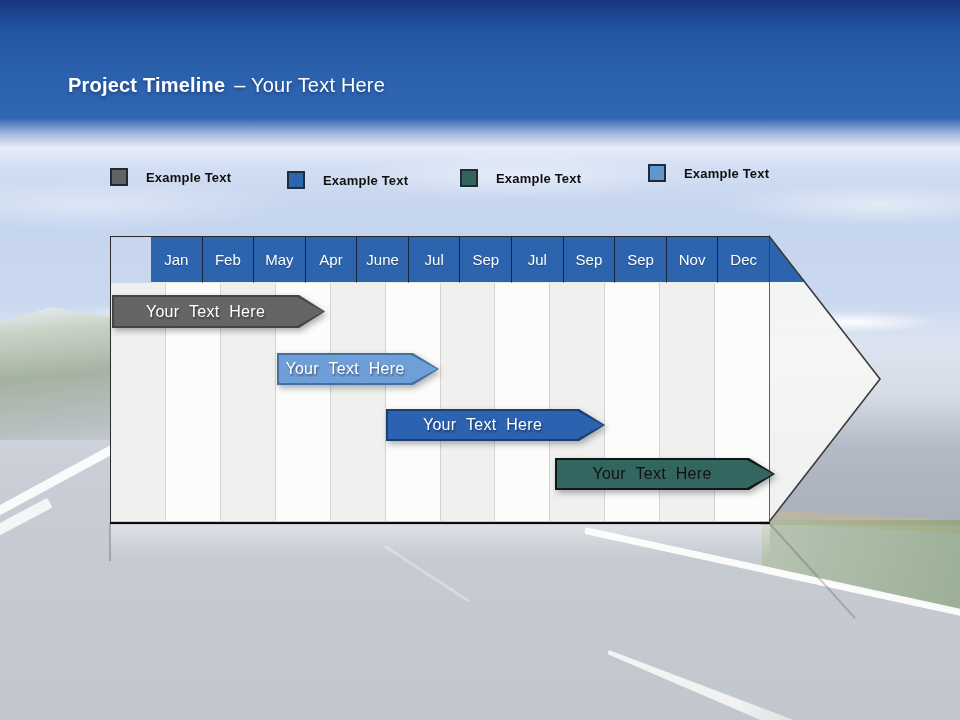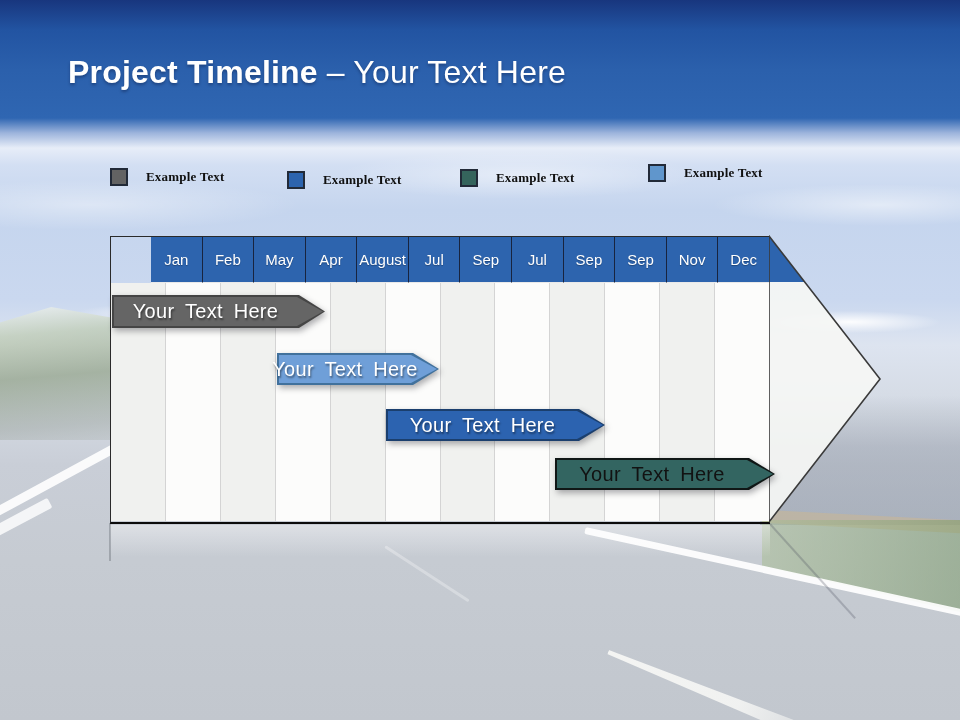--- a/index.html
+++ b/index.html
@@ -64,31 +64,31 @@
   .refl-band{
     position:absolute; left:110px; top:525px; width:660px; height:32px;
     background:linear-gradient(180deg, rgba(255,255,255,.4), rgba(255,255,255,0));
   }
   .refl-left-line{position:absolute; left:109px; top:523px; width:2px; height:38px; background:rgba(90,95,102,.35);}
   .refl-arrow-line{position:absolute; left:770px; top:523px; width:127px; height:2px; background:rgba(75,80,92,.28);
     transform:rotate(47.9deg); transform-origin:left center;}
 
   
   .title{
-    position:absolute; left:68px; top:54px; white-space:nowrap;
-    color:#ffffff; font-size:32px; letter-spacing:.2px;
+    position:absolute; left:68px; top:74px; white-space:nowrap;
+    color:#ffffff; font-size:20px; letter-spacing:.2px;
     text-shadow:0 2px 3px rgba(5,15,45,.35);
   }
   .title .t-bold{font-weight:bold;}
   .title .t-light{font-weight:400; margin-left:9px;}
 
   
   .legend-item{position:absolute; display:flex; align-items:center;}
   .legend-swatch{width:18px; height:18px; border:2px solid #222a38; margin-right:18px; flex:0 0 auto;}
-  .legend-label{font-size:13px; font-weight:bold; color:#101010; letter-spacing:.2px;font-family:Liberation Serif, serif;}
+  .legend-label{font-size:13px; font-weight:bold; color:#101010; letter-spacing:.2px;}
   .li-1{left:110px; top:168px;}
   .li-2{left:287px; top:171px;}
   .li-3{left:460px; top:169px;}
   .li-4{left:648px; top:164px;}
 
   
   .grid{
     position:absolute; left:110px; top:236px; width:660px; height:288px;
     border-top:1.5px solid #2a2a2a; border-left:1.5px solid #2a2a2a; border-bottom:2.5px solid #0b0b0b;
   }
@@ -111,21 +111,21 @@
   .bar{position:absolute; filter:drop-shadow(2px 3px 3px rgba(20,20,30,.35));}
   .bar-border,.bar-fill{
     position:absolute;
     clip-path:polygon(0 0, calc(100% - 26px) 0, 100% 50%, calc(100% - 26px) 100%, 0 100%);
   }
   .bar-border{inset:0;}
   .bar-fill{inset:2px;}
   .bar-label{
     position:absolute; left:0; right:26px; top:0; bottom:0;
     display:flex; align-items:center; justify-content:center;
-    font-size:20px; letter-spacing:.3px; word-spacing:5px; white-space:nowrap;
+    font-size:16px; letter-spacing:.3px; word-spacing:5px; white-space:nowrap;
   }
   .bar-text-light .bar-label{color:#ffffff; text-shadow:1px 1.5px 2px rgba(0,0,0,.45);}
   .bar-text-dark  .bar-label{color:#121212;}
   .bar-1{left:112px; top:295px; width:213px; height:33px;}
   .bar-2{left:277px; top:353px; width:162px; height:32px;}
   .bar-3{left:386px; top:409px; width:219px; height:32px;}
   .bar-4{left:555px; top:458px; width:220px; height:32px;}
 </style>
 </head>
 <body>
@@ -168,21 +168,21 @@
   <div class="refl-band"></div>
   <div class="refl-left-line"></div>
   <div class="refl-arrow-line"></div>
 
   <div class="grid">
     <div class="grid-header">
       <div class="month-cell">Jan</div>
       <div class="month-cell">Feb</div>
       <div class="month-cell">May</div>
       <div class="month-cell">Apr</div>
-      <div class="month-cell">August</div>
+      <div class="month-cell">June</div>
       <div class="month-cell">Jul</div>
       <div class="month-cell">Sep</div>
       <div class="month-cell">Jul</div>
       <div class="month-cell">Sep</div>
       <div class="month-cell">Sep</div>
       <div class="month-cell">Nov</div>
       <div class="month-cell">Dec</div>
     </div>
     <div class="grid-body">
       <div class="body-col col-odd"></div>

